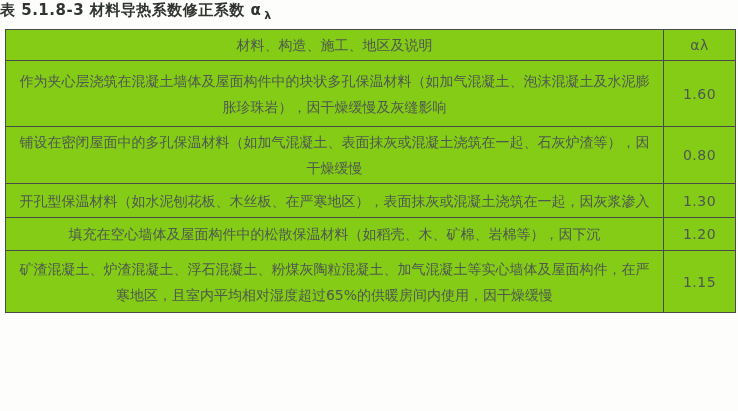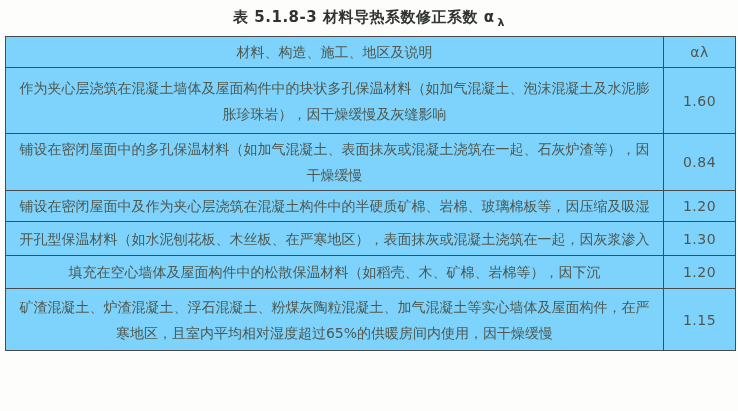--- a/index.html
+++ b/index.html
@@ -13,25 +13,24 @@
   body {
     width: 738px;
     height: 411px;
     background: var(--background);
     font-family: "DejaVu Sans", "Liberation Sans", sans-serif;
     color: var(--text);
     overflow: hidden;
   }
   .page { width: 738px; height: 411px; position: relative; }
   .title {
-    text-align: center;
     font-weight: bold;
     font-size: 15px;
     color: var(--title_text);
-    padding-top: 8px;
+    padding-top: 1px;
     padding-bottom: 7px;
     letter-spacing: 0.5px;
   }
   .title .sub {
     font-size: 11px;
     font-weight: bold;
     margin-left: 3px;
   }
   table.ctable {
     border-collapse: collapse;
@@ -41,21 +40,21 @@
   }
   table.ctable th, table.ctable td {
     border: 1px solid var(--border);
     text-align: center;
     vertical-align: middle;
     font-size: 14px;
     line-height: 26px;
     font-weight: normal;
     color: var(--text);
     padding: 2px 8px;
-    background: #7dd3fc;
+    background: #84cc16;
   }
   col.c-desc { width: 658px; }
   col.c-val  { width: 72px; }
   td.val, th.val { font-size: 13.5px; letter-spacing: 0.5px; }
   tr.h-header { height: 29px; }
   tr.r1 { height: 66px; }
   tr.r2 { height: 52px; }
   tr.r3 { height: 29px; }
   tr.r4 { height: 35px; }
   tr.r5 { height: 34px; }
@@ -81,25 +80,21 @@
         <th class="val">αλ</th>
       </tr>
     </thead>
     <tbody>
       <tr class="r1">
         <td class="desc">作为夹心层浇筑在混凝土墙体及屋面构件中的块状多孔保温材料（如加气混凝土、泡沫混凝土及水泥膨胀珍珠岩），因干燥缓慢及灰缝影响</td>
         <td class="val">1.60</td>
       </tr>
       <tr class="r2">
         <td class="desc">铺设在密闭屋面中的多孔保温材料（如加气混凝土、表面抹灰或混凝土浇筑在一起、石灰炉渣等），因干燥缓慢</td>
-        <td class="val">0.84</td>
-      </tr>
-      <tr class="r3">
-        <td class="desc">铺设在密闭屋面中及作为夹心层浇筑在混凝土构件中的半硬质矿棉、岩棉、玻璃棉板等，因压缩及吸湿</td>
-        <td class="val">1.20</td>
+        <td class="val">0.80</td>
       </tr>
       <tr class="r5">
         <td class="desc">开孔型保温材料（如水泥刨花板、木丝板、在严寒地区），表面抹灰或混凝土浇筑在一起，因灰浆渗入</td>
         <td class="val">1.30</td>
       </tr>
       <tr class="r7">
         <td class="desc">填充在空心墙体及屋面构件中的松散保温材料（如稻壳、木、矿棉、岩棉等），因下沉</td>
         <td class="val">1.20</td>
       </tr>
       <tr class="r8">

